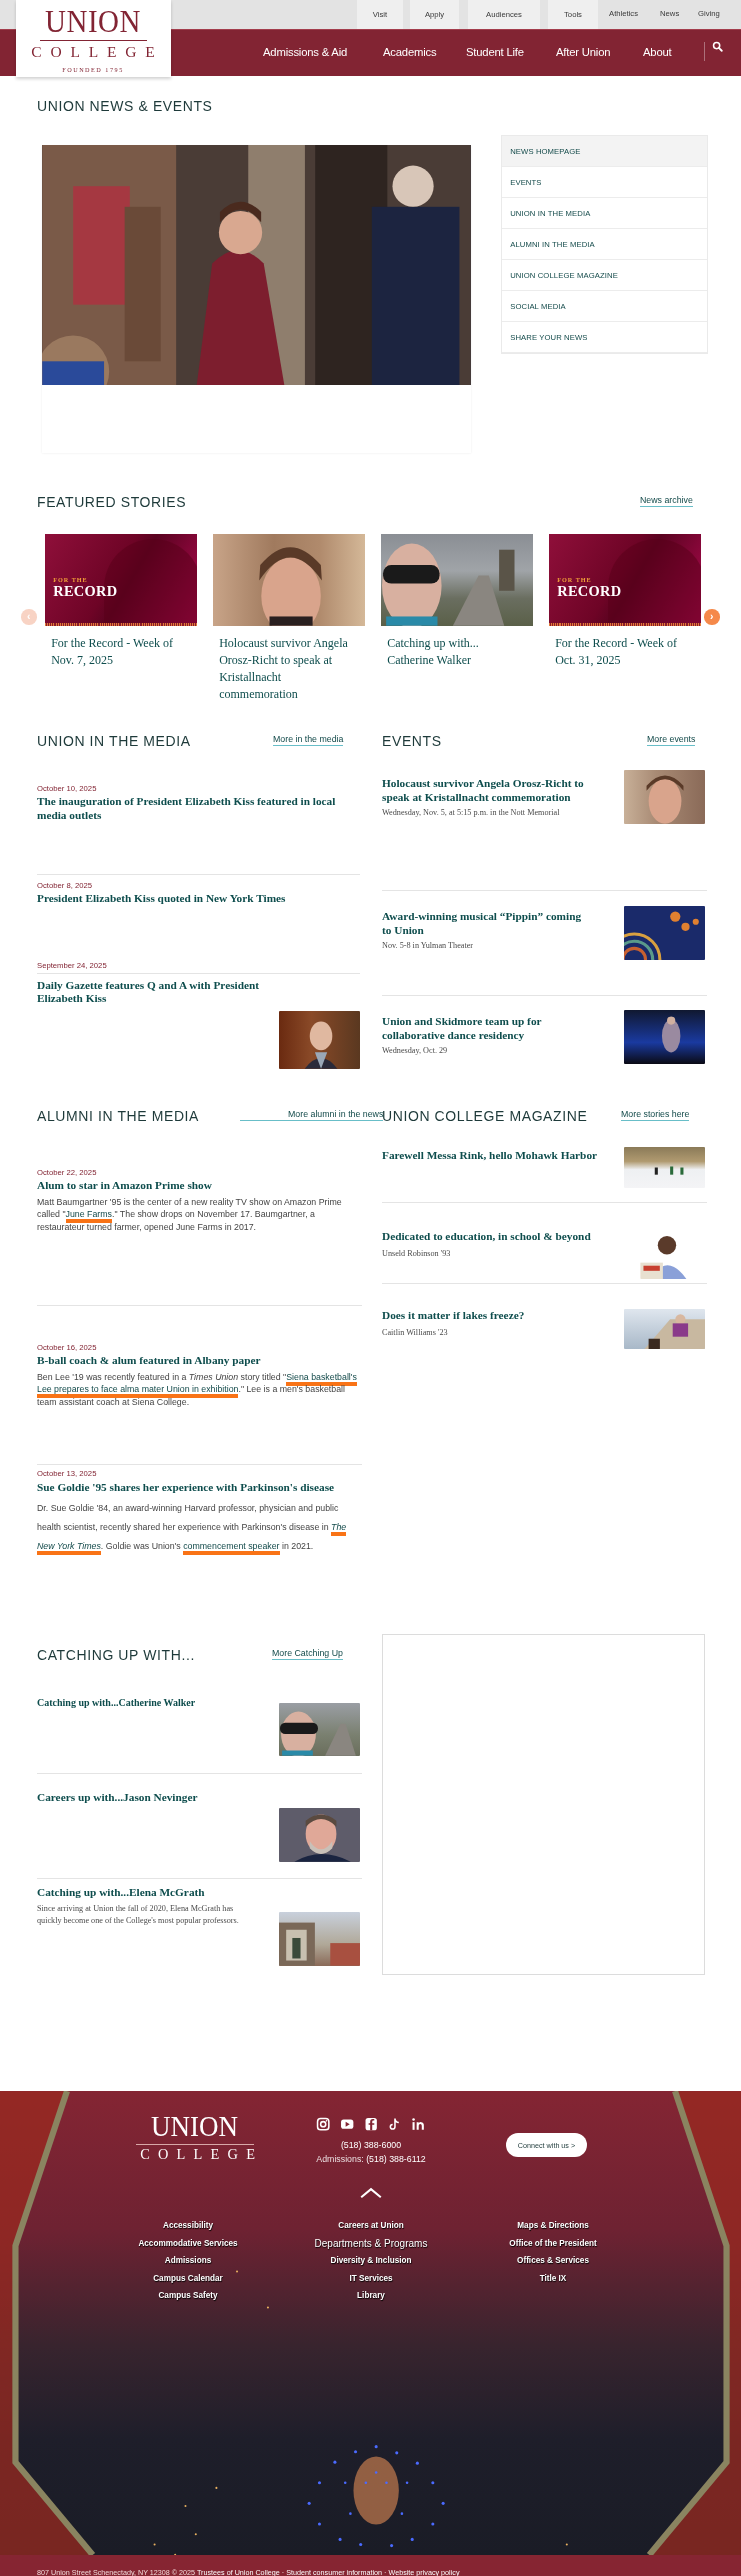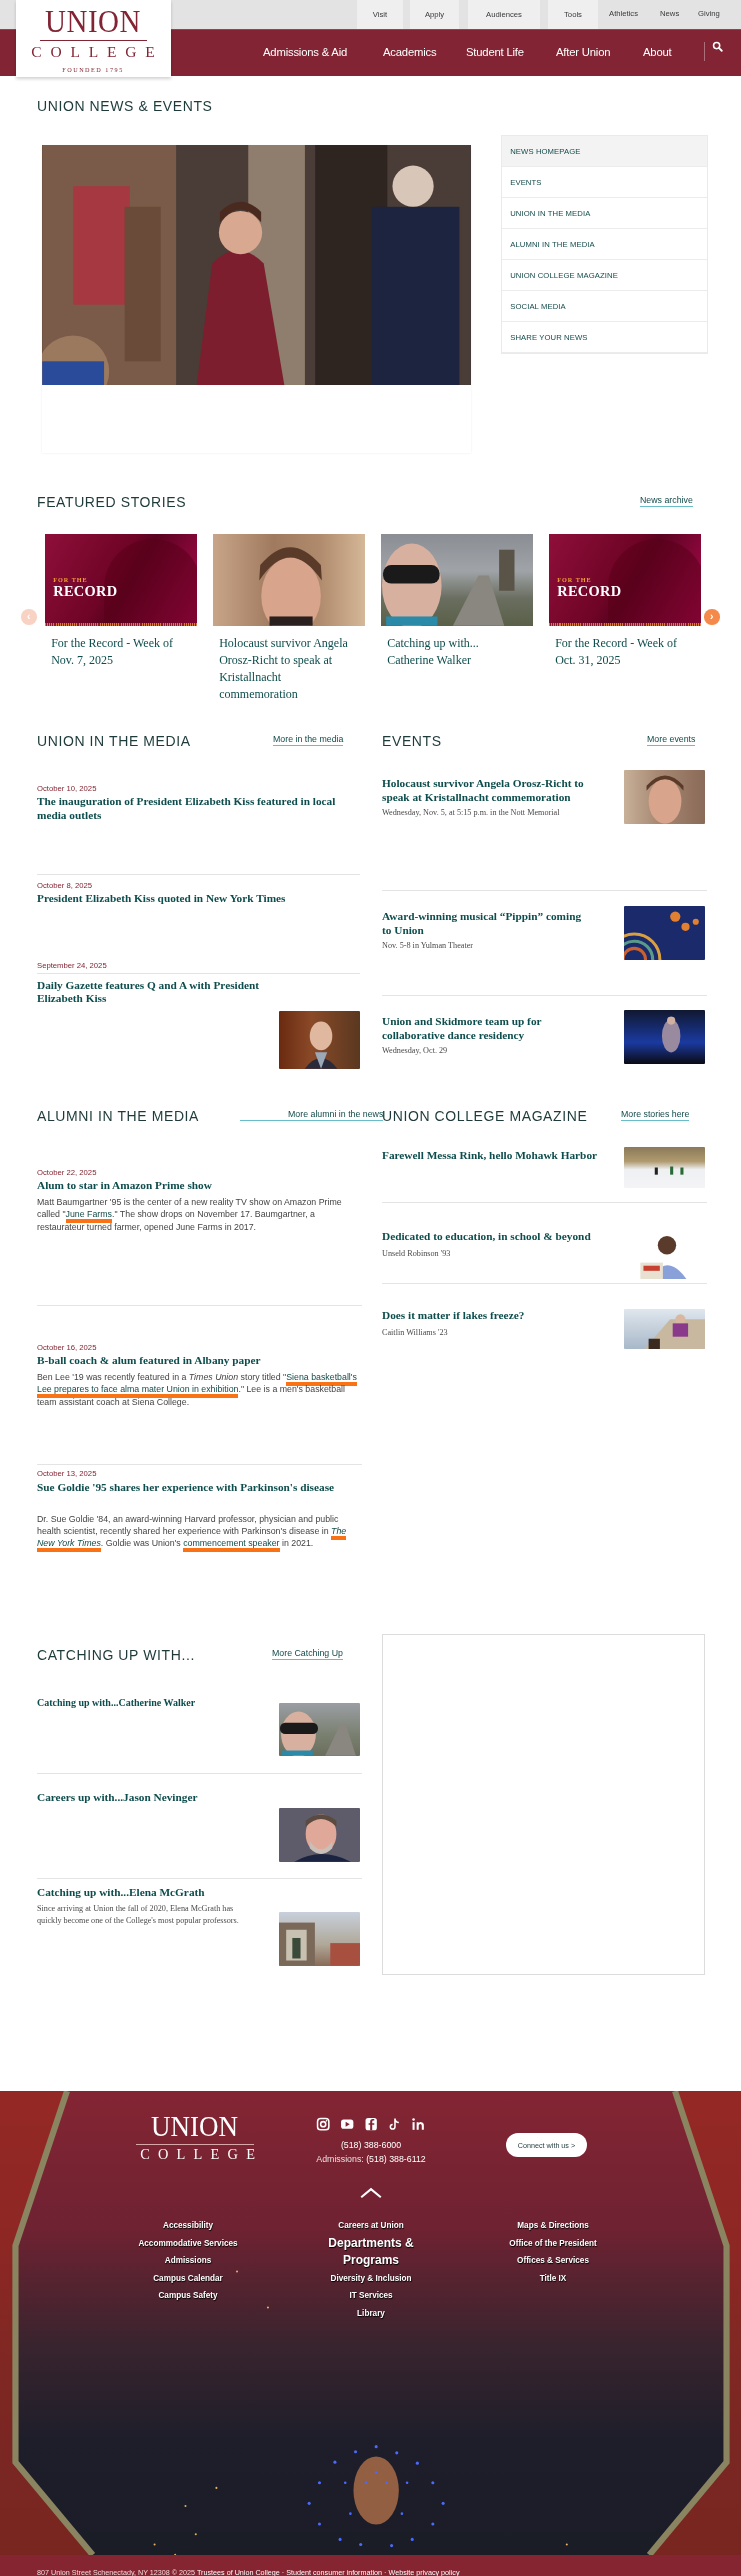--- a/index.html
+++ b/index.html
@@ -261,21 +261,21 @@
   <a class="serif-title" style="display:block;font-size:11.3px;line-height:13.4px;margin-top:1.5px;">B-ball coach &amp; alum featured in Albany paper</a>
   <p class="body-text" style="margin-top:4.1px;">
     <span>Ben Lee '19 was recently featured in a </span><em>Times Union</em><span> story titled "</span><a class="inline-link">Siena basketball's Lee prepares to face alma mater Union in exhibition</a><span>." Lee is a men's basketball team assistant coach at Siena College.</span>
   </p>
 </div>
 <div class="rule" style="left:37px;top:1464px;width:325px;"></div>
 
 <div class="list-item" style="left:37px;top:1469px;width:325px;">
   <div class="date">October 13, 2025</div>
   <a class="serif-title" style="display:block;font-size:11.3px;line-height:14.4px;margin-top:1.5px;">Sue Goldie '95 shares her experience with Parkinson's disease</a>
-  <p class="body-text" style="margin-top:19px;line-height:12px;">
+  <p class="body-text" style="margin-top:5px;line-height:19px;">
     <span>Dr. Sue Goldie '84, an award-winning Harvard professor, physician and public health scientist, recently shared her experience with Parkinson's disease in </span><a class="inline-link" style="font-style:italic;">The New York Times</a><span>. Goldie was Union's </span><a class="inline-link">commencement speaker</a><span> in 2021.</span>
   </p>
 </div>
 
 <h2 class="section-title" style="left:382px;top:1108px;">UNION COLLEGE MAGAZINE</h2>
 <a class="more-link" style="left:621px;top:1109px;">More stories here</a>
 
 <a class="list-item" style="left:382px;top:1149px;width:216px;">
   <div class="serif-title" style="font-size:11.3px;line-height:13px;">Farewell Messa Rink, hello Mohawk Harbor</div>
 </a>
@@ -448,21 +448,21 @@
 
   <div style="position:absolute;left:116px;top:126px;width:144px;text-align:center;">
     <a style="display:block;color:#fff;font-weight:bold;font-size:8.2px;line-height:17.5px;text-shadow:0.5px 0.5px 1px #000;">Accessibility</a>
     <a style="display:block;color:#fff;font-weight:bold;font-size:8.2px;line-height:17.5px;text-shadow:0.5px 0.5px 1px #000;">Accommodative Services</a>
     <a style="display:block;color:#fff;font-weight:bold;font-size:8.2px;line-height:17.5px;text-shadow:0.5px 0.5px 1px #000;">Admissions</a>
     <a style="display:block;color:#fff;font-weight:bold;font-size:8.2px;line-height:17.5px;text-shadow:0.5px 0.5px 1px #000;">Campus Calendar</a>
     <a style="display:block;color:#fff;font-weight:bold;font-size:8.2px;line-height:17.5px;text-shadow:0.5px 0.5px 1px #000;">Campus Safety</a>
   </div>
   <div style="position:absolute;left:299px;top:126px;width:144px;text-align:center;">
     <a style="display:block;color:#fff;font-weight:bold;font-size:8.2px;line-height:17.5px;text-shadow:0.5px 0.5px 1px #000;">Careers at Union</a>
-    <a style="display:block;color:#fff;font-weight:bold;font-size:12px;line-height:17.5px;text-shadow:0.5px 0.5px 1px #000;">Departments &amp; Programs</a>
+    <a style="display:block;color:#fff;font-weight:normal;font-size:10px;line-height:17.5px;text-shadow:0.5px 0.5px 1px #000;">Departments &amp; Programs</a>
     <a style="display:block;color:#fff;font-weight:bold;font-size:8.2px;line-height:17.5px;text-shadow:0.5px 0.5px 1px #000;">Diversity &amp; Inclusion</a>
     <a style="display:block;color:#fff;font-weight:bold;font-size:8.2px;line-height:17.5px;text-shadow:0.5px 0.5px 1px #000;">IT Services</a>
     <a style="display:block;color:#fff;font-weight:bold;font-size:8.2px;line-height:17.5px;text-shadow:0.5px 0.5px 1px #000;">Library</a>
   </div>
   <div style="position:absolute;left:481px;top:126px;width:144px;text-align:center;">
     <a style="display:block;color:#fff;font-weight:bold;font-size:8.2px;line-height:17.5px;text-shadow:0.5px 0.5px 1px #000;">Maps &amp; Directions</a>
     <a style="display:block;color:#fff;font-weight:bold;font-size:8.2px;line-height:17.5px;text-shadow:0.5px 0.5px 1px #000;">Office of the President</a>
     <a style="display:block;color:#fff;font-weight:bold;font-size:8.2px;line-height:17.5px;text-shadow:0.5px 0.5px 1px #000;">Offices &amp; Services</a>
     <a style="display:block;color:#fff;font-weight:bold;font-size:8.2px;line-height:17.5px;text-shadow:0.5px 0.5px 1px #000;">Title IX</a>
   </div>

